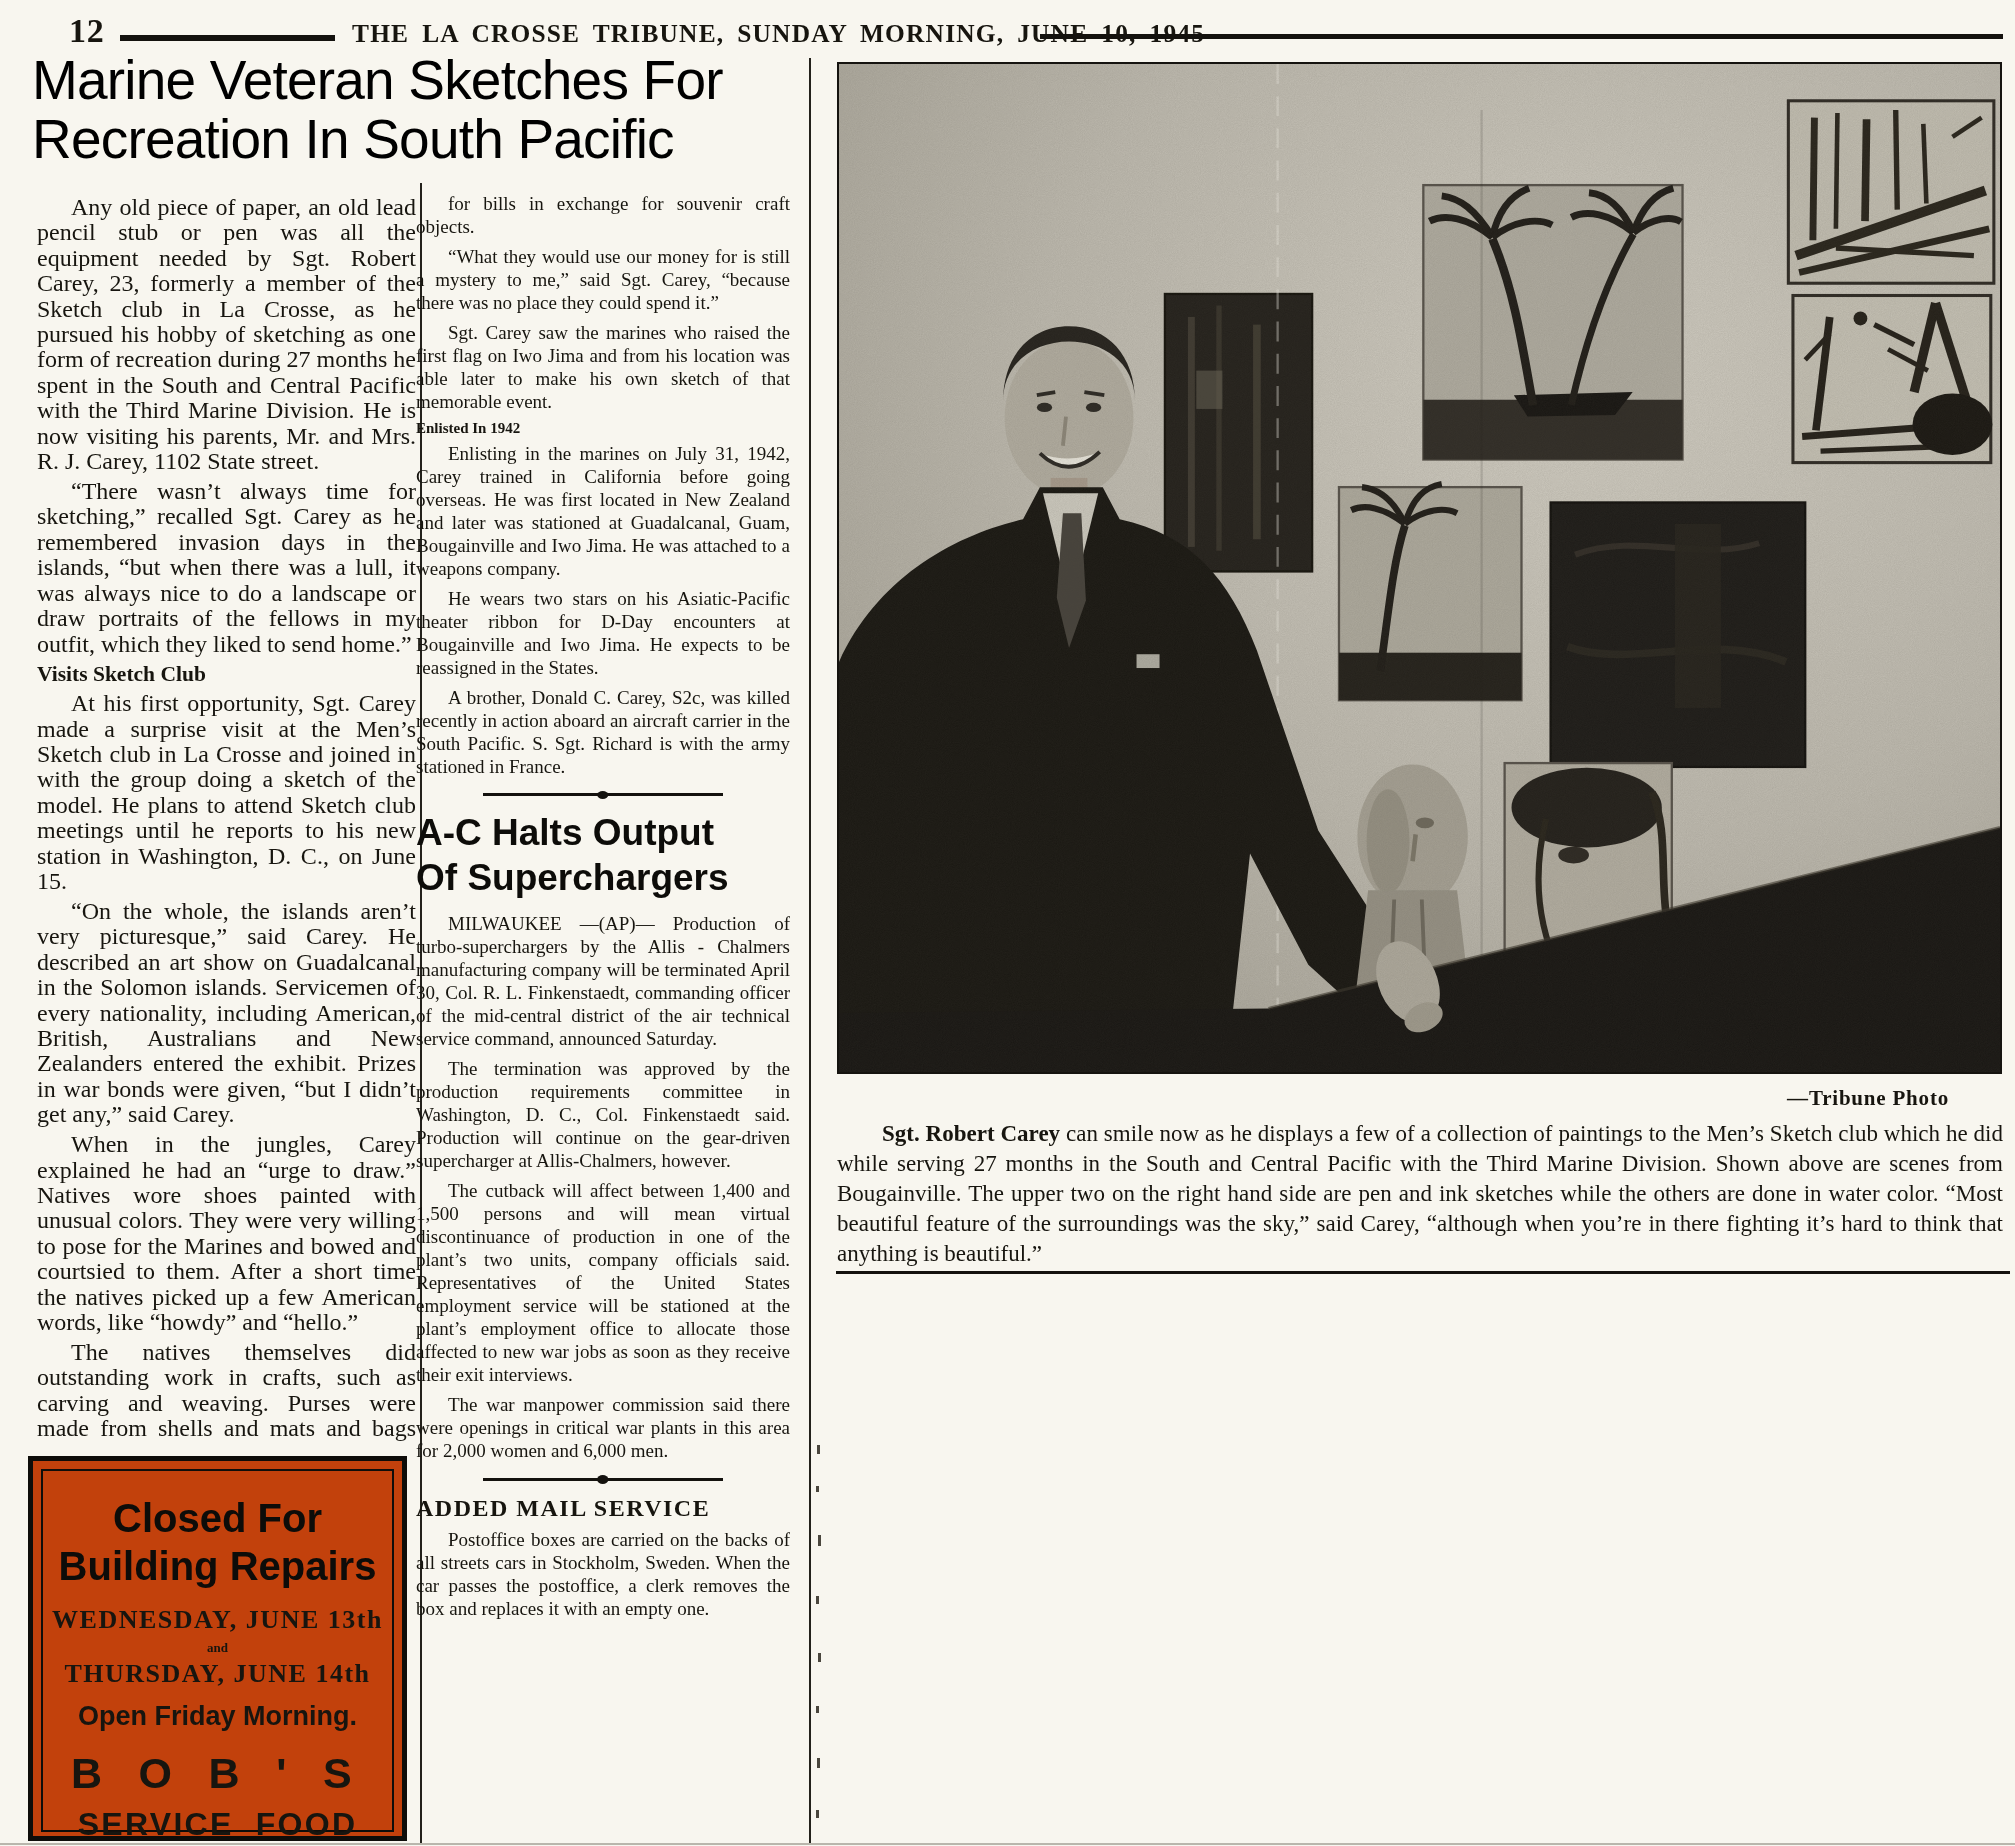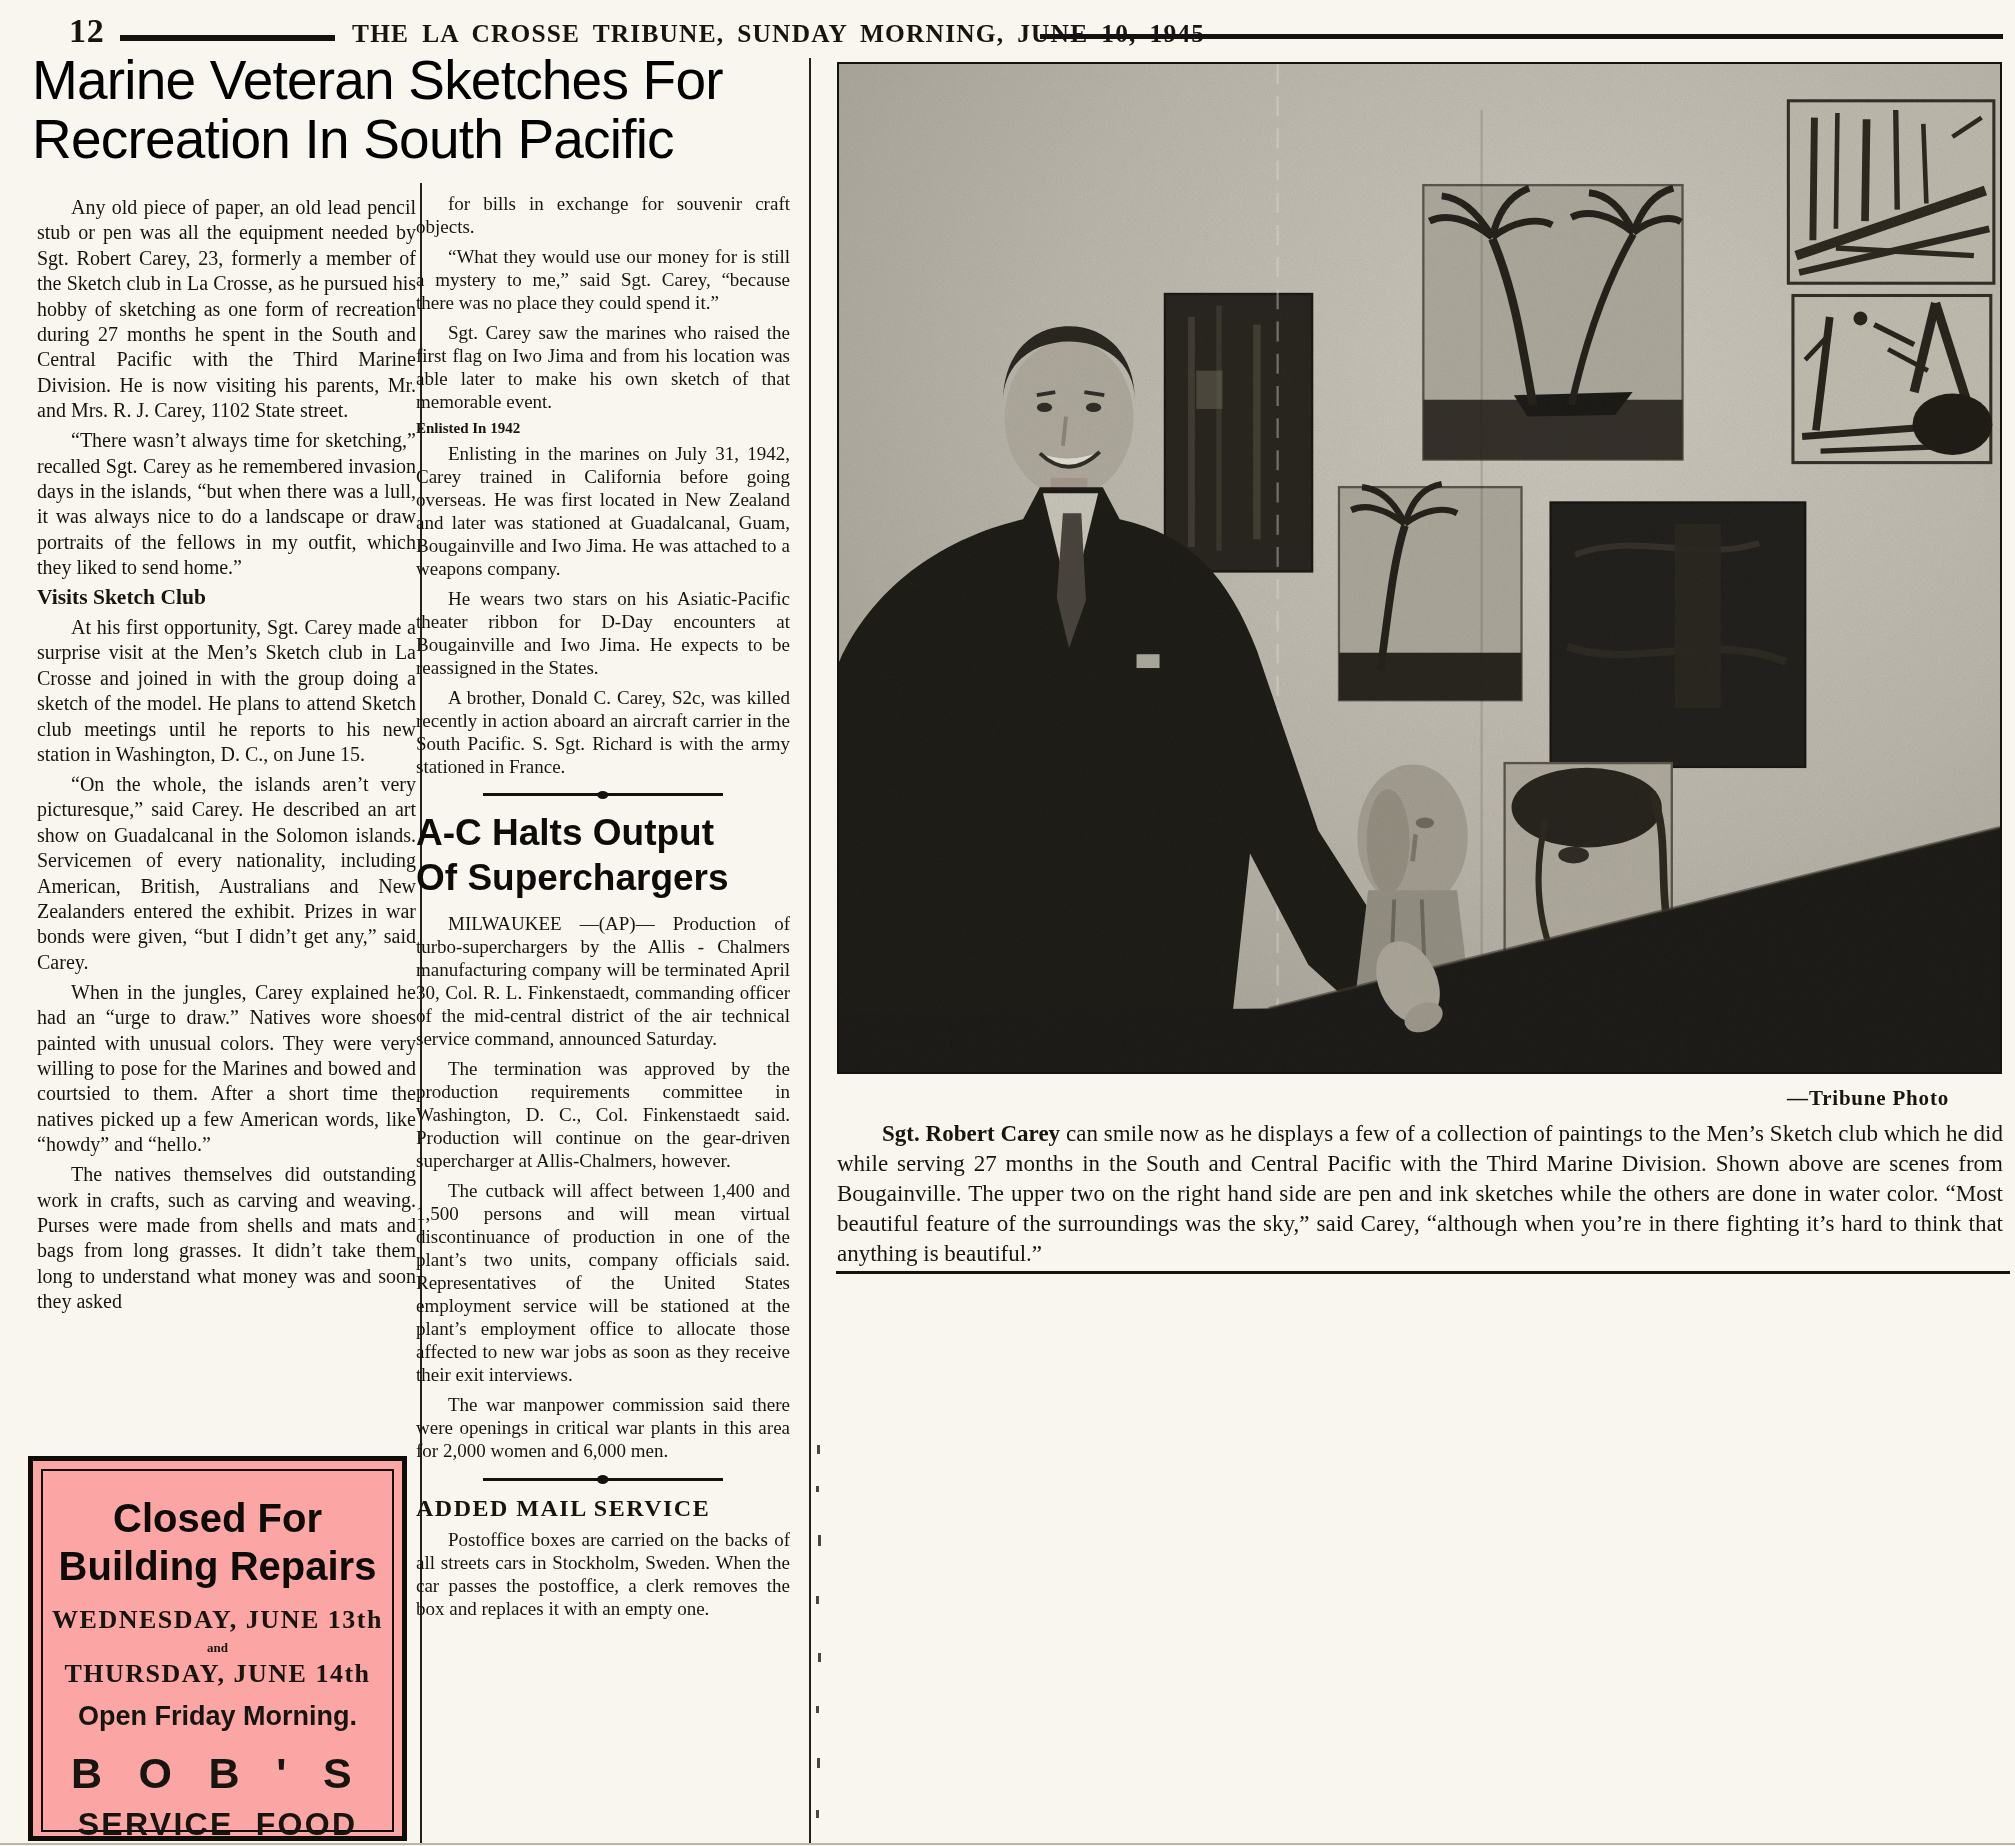--- a/index.html
+++ b/index.html
@@ -14,37 +14,37 @@
   .masthead{font-size:25.4px;font-weight:bold;letter-spacing:1.2px;word-spacing:5.4px;white-space:nowrap;}
 
   
   .mainhead{font-family:"Liberation Sans",sans-serif;font-weight:normal;font-size:55px;
             line-height:59px;letter-spacing:-0.8px;color:#000000;}
   .achead{font-family:"Liberation Sans",sans-serif;font-weight:bold;font-size:37px;
           line-height:45px;color:#0d0c09;margin:1.5px 0 12.3px 0;}
 
   
   .col{text-align:justify;}
-  .body{font-size:20px;line-height:25.4px;text-indent:34px;margin:0 0 4.6px 0;text-align:justify;}
+  .body{font-size:24px;line-height:25.4px;text-indent:34px;margin:0 0 4.6px 0;text-align:justify;}
   .body2{font-size:19px;line-height:23px;text-indent:32px;margin:0 0 7px 0;text-align:justify;}
   .subhead{font-size:21.5px;font-weight:bold;margin:3.1px 0 4.6px 0;text-indent:0;}
   .subhead2{font-size:15px;font-weight:bold;margin:1.5px 0 4.6px 0;text-indent:0;}
   .mailhead{font-size:24px;font-weight:bold;letter-spacing:1.5px;margin:1.5px 0 6.2px 0;}
 
   .divider{position:relative;width:64%;margin:15.4px auto 14px auto;border-top:3.1px solid #14120e;}
   .divider .dot{position:absolute;left:50%;top:-5.4px;transform:translateX(-50%);
                 width:11.5px;height:8.5px;border-radius:50%;background:#14120e;display:block;}
 
   
   .credit{font-size:21px;font-weight:bold;text-align:right;padding-right:54px;letter-spacing:0.8px;}
   .caption{font-size:23px;line-height:30px;text-align:justify;text-indent:45px;margin-top:7.7px;}
   .caption .lead{font-weight:bold;}
 
   
-  .adbox{border:5.4px solid #0e0d0a;background:#fca5a5;}
+  .adbox{border:5.4px solid #0e0d0a;background:#c2410c;}
   .adinner{margin:7.7px;border:2.3px solid #0e0d0a;height:359px;text-align:center;}
   .ad-big{font-family:"Liberation Sans",sans-serif;font-weight:bold;font-size:40px;line-height:48px;color:#0d0c09;}
   .ad-date{font-size:26px;font-weight:bold;letter-spacing:1.5px;margin-top:15.4px;}
   .ad-and{font-size:13px;font-weight:bold;margin-top:4.6px;}
   .ad-open{font-family:"Liberation Sans",sans-serif;font-weight:bold;font-size:27px;margin-top:12.3px;}
   .ad-store{font-family:"Liberation Sans",sans-serif;font-weight:bold;font-size:43px;letter-spacing:12.3px;margin-top:17px;}
   .ad-store2{font-family:"Liberation Sans",sans-serif;font-weight:bold;font-size:32px;letter-spacing:2.3px;word-spacing:10.8px;margin-top:7.7px;}
 
   .inkmark{position:absolute;width:3.1px;background:#4a463d;}
 </style>

